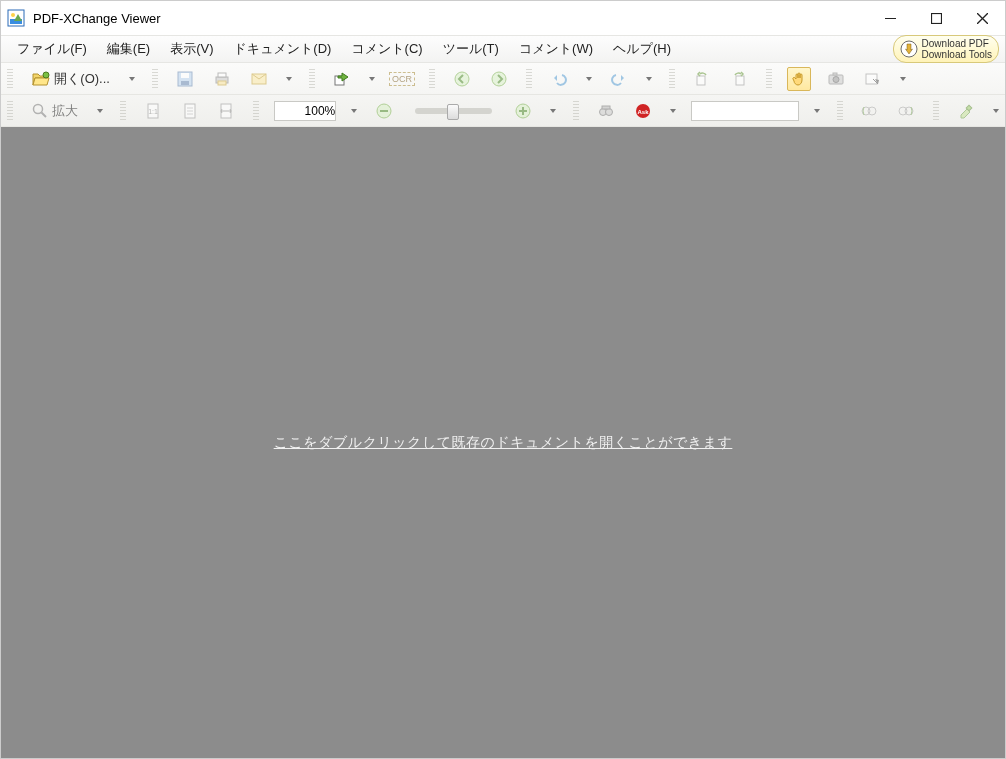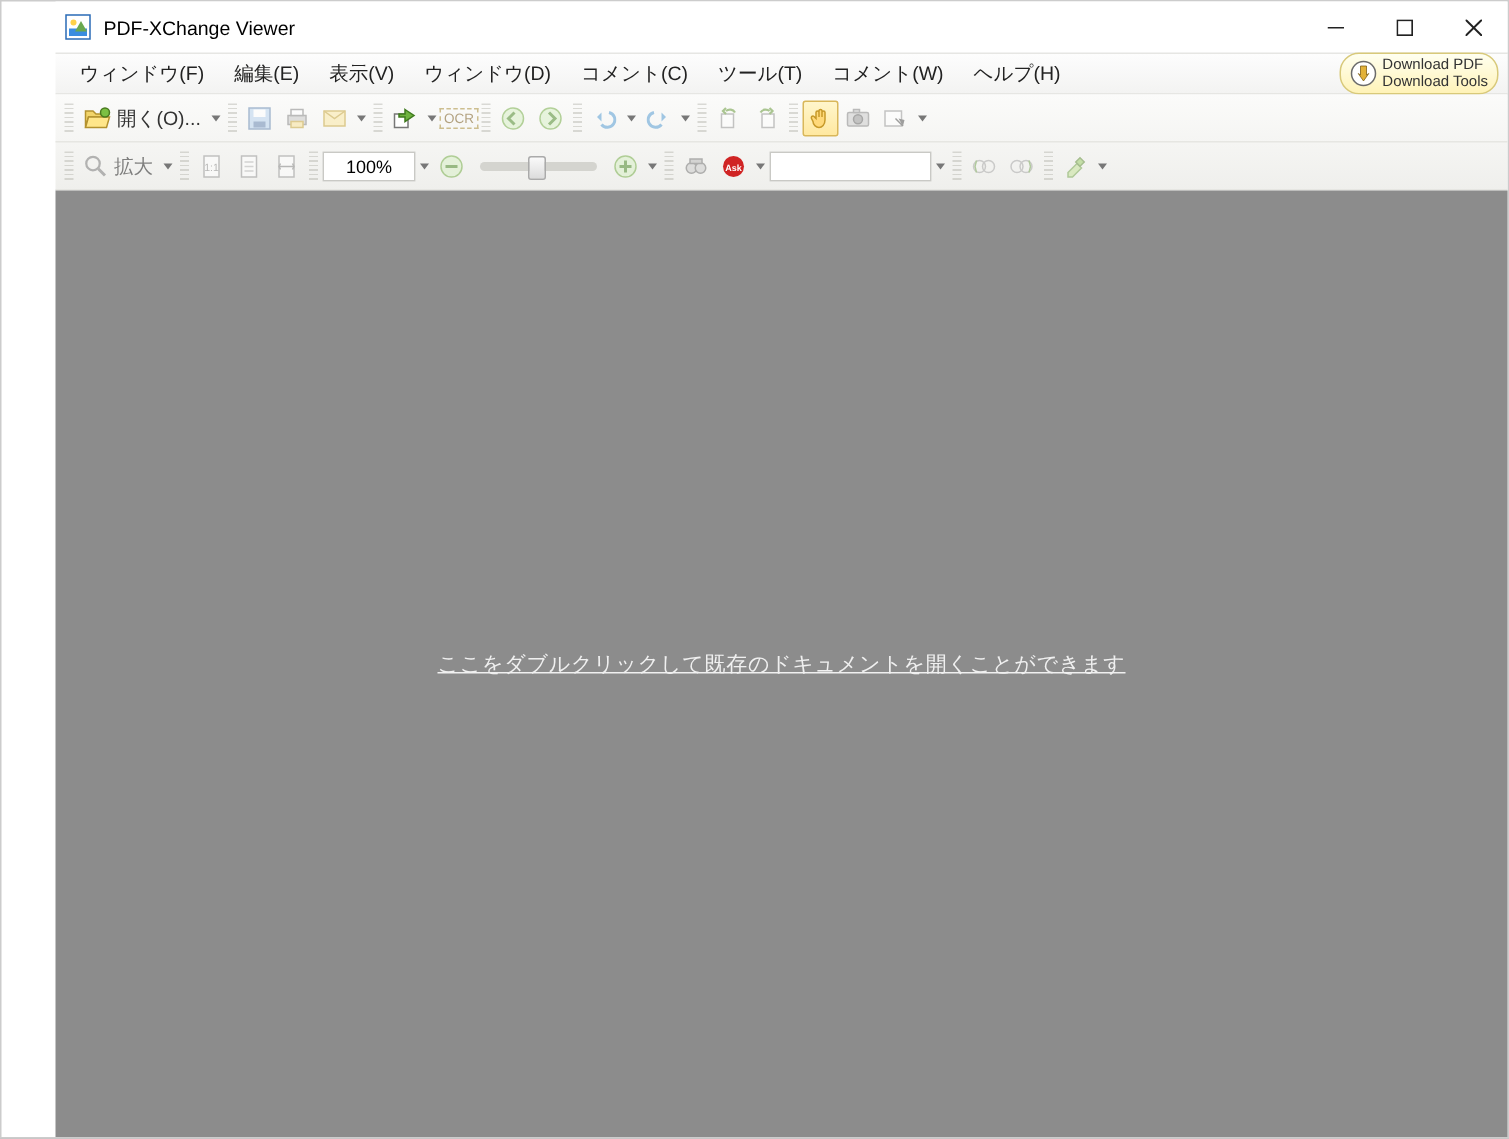--- a/index.html
+++ b/index.html
@@ -1,45 +1,45 @@
 <!DOCTYPE html>
 <html><head>
 <meta charset="utf-8">
 <style>
 * { margin: 0; padding: 0; box-sizing: border-box; font-family: "Segoe UI", "Yu Gothic UI", Meiryo, sans-serif; }
 body { width: 1006px; height: 759px; background: #fff; overflow: hidden; }
-.window { width: 100%; height: 100%; display: flex; flex-direction: column; border: 1px solid #ccc; padding-left: 36px; }
+.window { width: 100%; height: 100%; display: flex; flex-direction: column; border: 1px solid #ccc; }
 
 
 .titlebar { height: 34px; display: flex; align-items: center; background: #fff; padding-left: 6px; }
 .titlebar .app-icon { width: 18px; height: 18px; margin-right: 8px; }
 .titlebar .title { font-size: 13px; color: #000; flex: 0 0 auto; }
 .titlebar .spacer { flex: 1; }
 .winbtn { width: 46px; height: 34px; display: flex; align-items: center; justify-content: center; cursor: default; }
 .winbtn svg { width: 11px; height: 11px; }
 
 
 .menubar { height: 28px; display: flex; align-items: center; background: linear-gradient(#fdfdfd,#f3f3f2); border-top: 1px solid #e6e6e3; border-bottom: 1px solid #e6e6e3; padding: 0 6px; }
 .menuitem { padding: 3px 10px; font-size: 13px; color: #222; cursor: default; white-space: nowrap; }
 .menubar .spacer { flex: 1; }
 .download-box { display: flex; align-items: center; gap: 4px; background: linear-gradient(#fffff0,#fff3b8); border: 1px solid #d8c97a; border-radius: 13px; padding: 2px 6px; font-size: 10px; line-height: 1.1; color: #333; cursor: default; }
 .download-box .hand { width: 18px; height: 18px; }
 
 
 .toolbars { background: linear-gradient(#fbfbfa,#efefec); }
-.toolbar { height: 32px; display: flex; align-items: center; padding: 0 4px; gap: 1px; border-bottom: 1px solid #e6e6e2; }
+.toolbar { height: 32px; display: flex; align-items: center; padding: 0 4px; gap: 13px; border-bottom: 1px solid #e6e6e2; }
 .tbtn { width: 24px; height: 24px; display: flex; align-items: center; justify-content: center; border: 1px solid transparent; border-radius: 2px; cursor: default; }
 .tbtn.disabled { opacity: 0.55; }
 .tbtn.selected { border-color: #d9b75a; background: linear-gradient(#fff6cc,#ffe8a0); }
 .tbtn svg, .tbtn .glyph { width: 16px; height: 16px; }
 .tbox { display: flex; align-items: center; gap: 4px; padding: 0 4px; font-size: 13px; color: #333; white-space: nowrap; }
 .tdrop { width: 10px; display: flex; align-items: center; justify-content: center; cursor: default; }
 .tdrop::after { content: ""; border-left: 3px solid transparent; border-right: 3px solid transparent; border-top: 4px solid #777; }
 .handle { width: 6px; height: 20px; margin: 0 2px; background: repeating-linear-gradient(180deg,#b8b8b0 0 1px, transparent 1px 3px); opacity: .5; }
-.zoom-edit { width: 62px; height: 20px; border: 1px solid #c9c9c5; background: #fff; font-size: 12px; text-align: center; }
+.zoom-edit { width: 62px; height: 20px; border: 1px solid #c9c9c5; background: #fff; font-size: 12px; text-align: right; }
 .search-edit { width: 108px; height: 20px; border: 1px solid #c9c9c5; background: #fff; font-size: 12px; padding: 0 4px; }
 .slider { width: 78px; height: 6px; background: #d4d4cf; border-radius: 3px; position: relative; margin: 0 6px; }
 .slider::after { content: ""; position: absolute; top: -4px; left: 32px; width: 10px; height: 14px; background: linear-gradient(#fafafa,#dcdcdc); border: 1px solid #aaa; border-radius: 2px; }
 
 
 .docarea { flex: 1; background: #8c8c8c; display: flex; align-items: center; justify-content: center; position: relative; }
 .docarea .hint { color: #f0f0f0; font-size: 14px; letter-spacing: .5px; text-align: center; text-decoration: underline; }
 
 
 svg { display: block; }
@@ -72,24 +72,24 @@
       </div>
     <div class="winbtn">
         <svg viewBox="0 0 11 11">
           <line x1="0" y1="0" x2="11" y2="11" stroke="#222" stroke-width="1.3"></line>
           <line x1="11" y1="0" x2="0" y2="11" stroke="#222" stroke-width="1.3"></line>
         </svg>
       </div>
   </div>
 
   <div class="menubar">
-    <div class="menuitem">ウィンドウ(F)</div>
+    <div class="menuitem">ファイル(F)</div>
     <div class="menuitem">編集(E)</div>
     <div class="menuitem">表示(V)</div>
-    <div class="menuitem">ウィンドウ(D)</div>
+    <div class="menuitem">ドキュメント(D)</div>
     <div class="menuitem">コメント(C)</div>
     <div class="menuitem">ツール(T)</div>
     <div class="menuitem">コメント(W)</div>
     <div class="menuitem">ヘルプ(H)</div>
     <span class="spacer"></span>
     <div class="download-box">
       <span class="hand">
         <svg viewBox="0 0 18 18">
             <circle cx="9" cy="9" r="8" fill="#fff" stroke="#6b6b6b"></circle>
             <path d="M7 4 L7 10 L5.5 9 L9 14 L12.5 9 L11 10 L11 4 Z" fill="#e2b23a" stroke="#7a5a10" stroke-width="0.5"></path>

